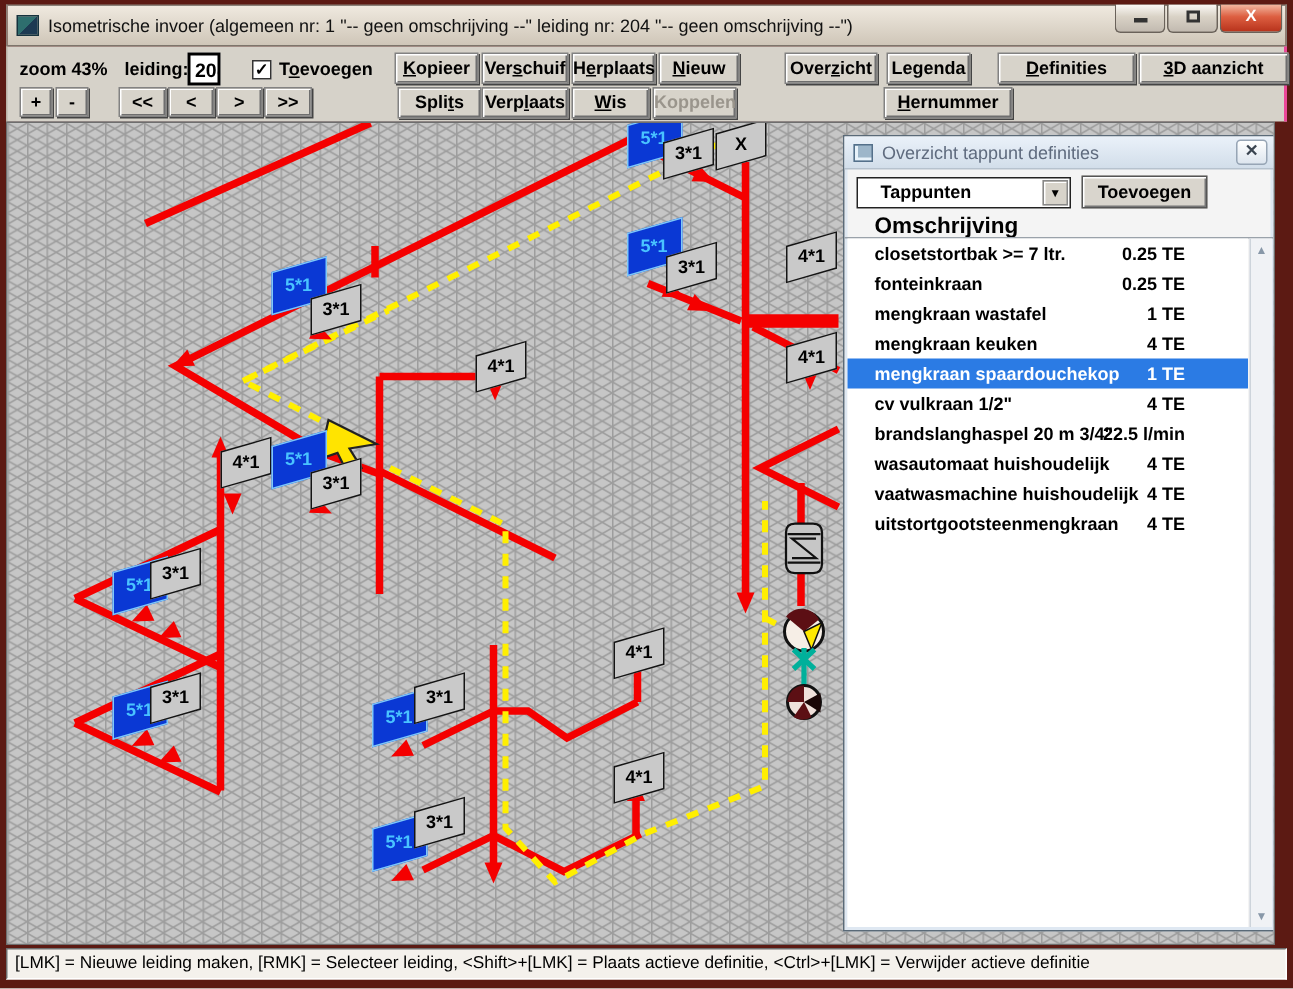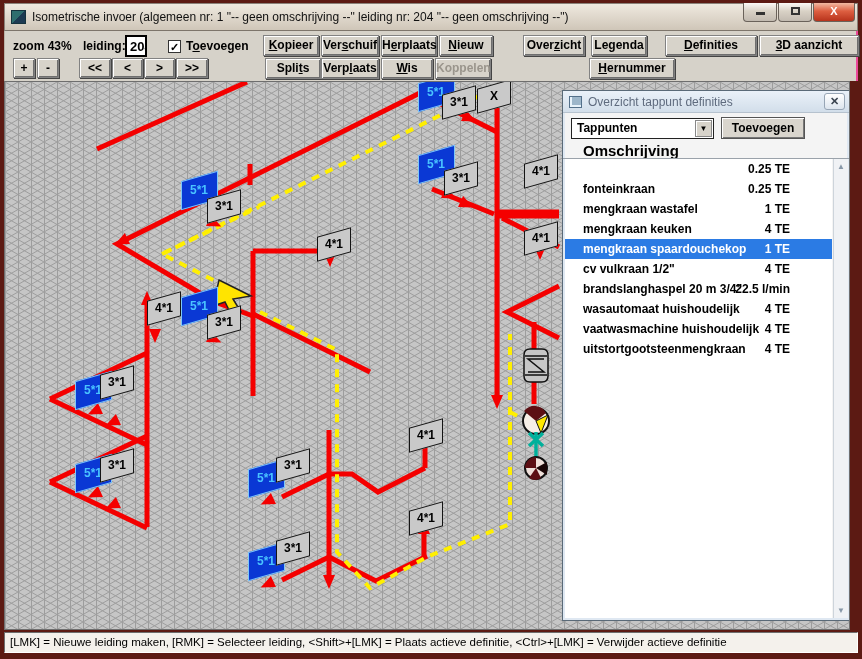--- a/index.html
+++ b/index.html
@@ -33,21 +33,21 @@
   .tag span { display:inline-block; transform:skewY(16deg); line-height:23px; }
   .tag.blue { background:#0a38d4; border:1px solid #7ec8f8; color:#49c3ff; width:37px; height:29px; }
   .tag.blue span { line-height:27px; }
 
   
   .panel { position:absolute; left:557px; top:8px; width:288px; height:531px; background:#f4f4f4; border:1px solid #5a6a78; box-shadow:inset 0 0 0 2px #dfe8f2; z-index:10; }
   .panel-title { position:relative; height:22px; background:linear-gradient(#eaf1f9,#d2deea); border-bottom:1px solid #b6c2ce; display:flex; align-items:center; padding-left:6px; }
   .panel-icon { width:13px; height:12px; background:#9db6ca; border:1px solid #54708a; box-shadow:inset 2px -2px 0 #e8f2fa; margin-right:6px; }
   .panel-title .ptext { font-size:12px; color:#5f6b7e; }
   .pclose { position:absolute; right:4px; top:2px; width:21px; height:17px; border:1px solid #97a5b5; border-radius:3px; background:linear-gradient(#ffffff,#dde5ee); color:#3a4450; font-size:11px; font-weight:bold; text-align:center; line-height:15px; }
-  .combo { position:absolute; left:8px; top:27px; width:143px; height:21px; background:#fff; border:1px solid #222; font-weight:bold; font-size:12px; line-height:19px; padding-left:5px; }
+  .combo { position:absolute; left:8px; top:27px; width:143px; height:21px; background:#fff; border:1px solid #222; font-weight:bold; font-size:12px; line-height:19px; padding-left:15px; }
   .combo-arrow { position:absolute; right:1px; top:1px; width:17px; height:17px; background:#d7d3ca; border:1px solid #888; box-shadow:inset 1px 1px 0 #fff; font-size:8px; text-align:center; line-height:16px; color:#000; }
   .pbtn { position:absolute; left:158px; top:26px; width:84px; height:22px; background:#d9d5cd; border:1px solid #555; box-shadow:inset 1px 1px 0 #fff, inset -1px -1px 0 #777; font-weight:bold; font-size:12px; text-align:center; line-height:20px; }
   .colhdr { position:absolute; left:20px; top:51px; font-weight:bold; font-size:15px; color:#000; }
   .psep { position:absolute; left:0; top:67px; width:100%; border-top:1px solid #9aa2aa; }
   .plist { position:absolute; left:2px; top:68px; right:17px; bottom:2px; background:#fff; }
   .prow { position:relative; height:20px; font-weight:bold; font-size:12px; color:#000; line-height:20px; }
   .prow .nm { position:absolute; left:18px; white-space:nowrap; }
   .prow .vl { position:absolute; right:42px; }
   .prow.sel { background:#2b7be4; color:#fff; }
   .pscroll { position:absolute; right:1px; top:68px; bottom:2px; width:15px; background:#f0f2f5; border-left:1px solid #cdd4db; }
@@ -234,20 +234,21 @@
       <div class="combo">
         <span>Tappunten</span>
         <div class="combo-arrow">▼</div>
       </div>
       <button class="pbtn">Toevoegen</button>
       <div class="colhdr">Omschrijving</div>
       <div class="psep"></div>
 
       <div class="plist">
         <div class="prow">
+            <span class="nm">closetstortbak &gt;= 7 ltr.</span>
             <span class="vl">0.25 TE</span>
           </div>
         <div class="prow">
             <span class="nm">fonteinkraan</span>
             <span class="vl">0.25 TE</span>
           </div>
         <div class="prow">
             <span class="nm">mengkraan wastafel</span>
             <span class="vl">1 TE</span>
           </div>

